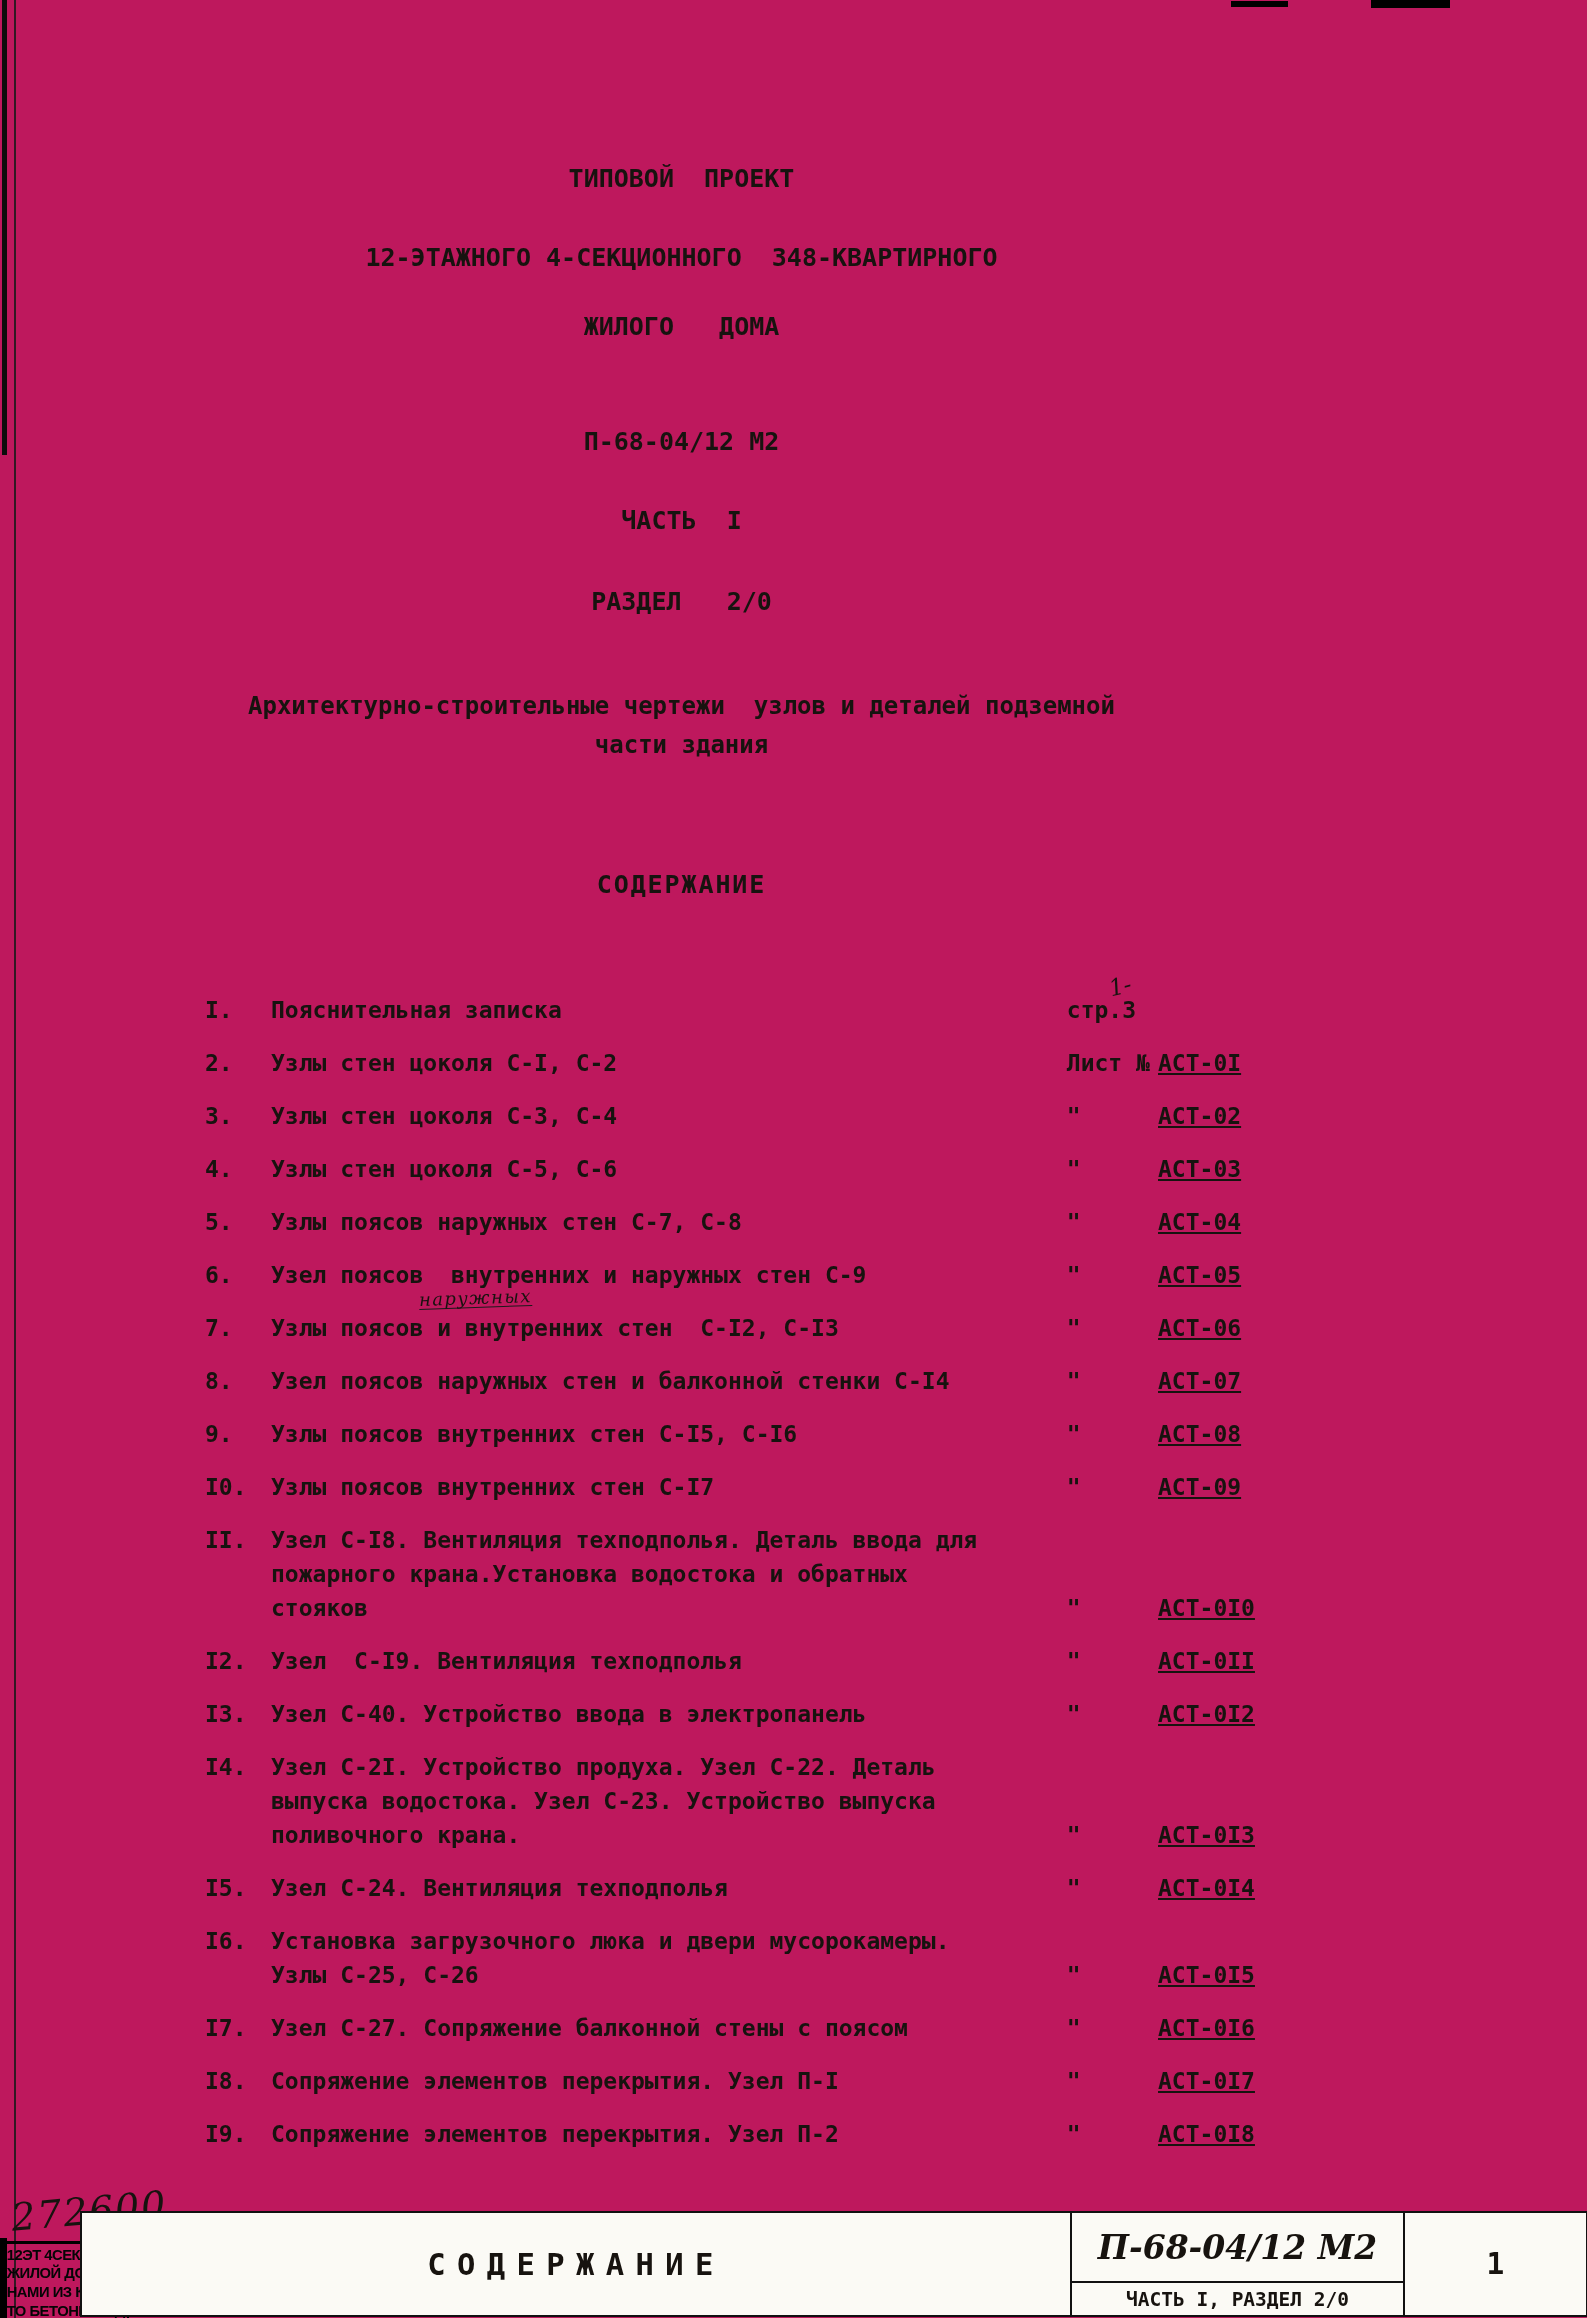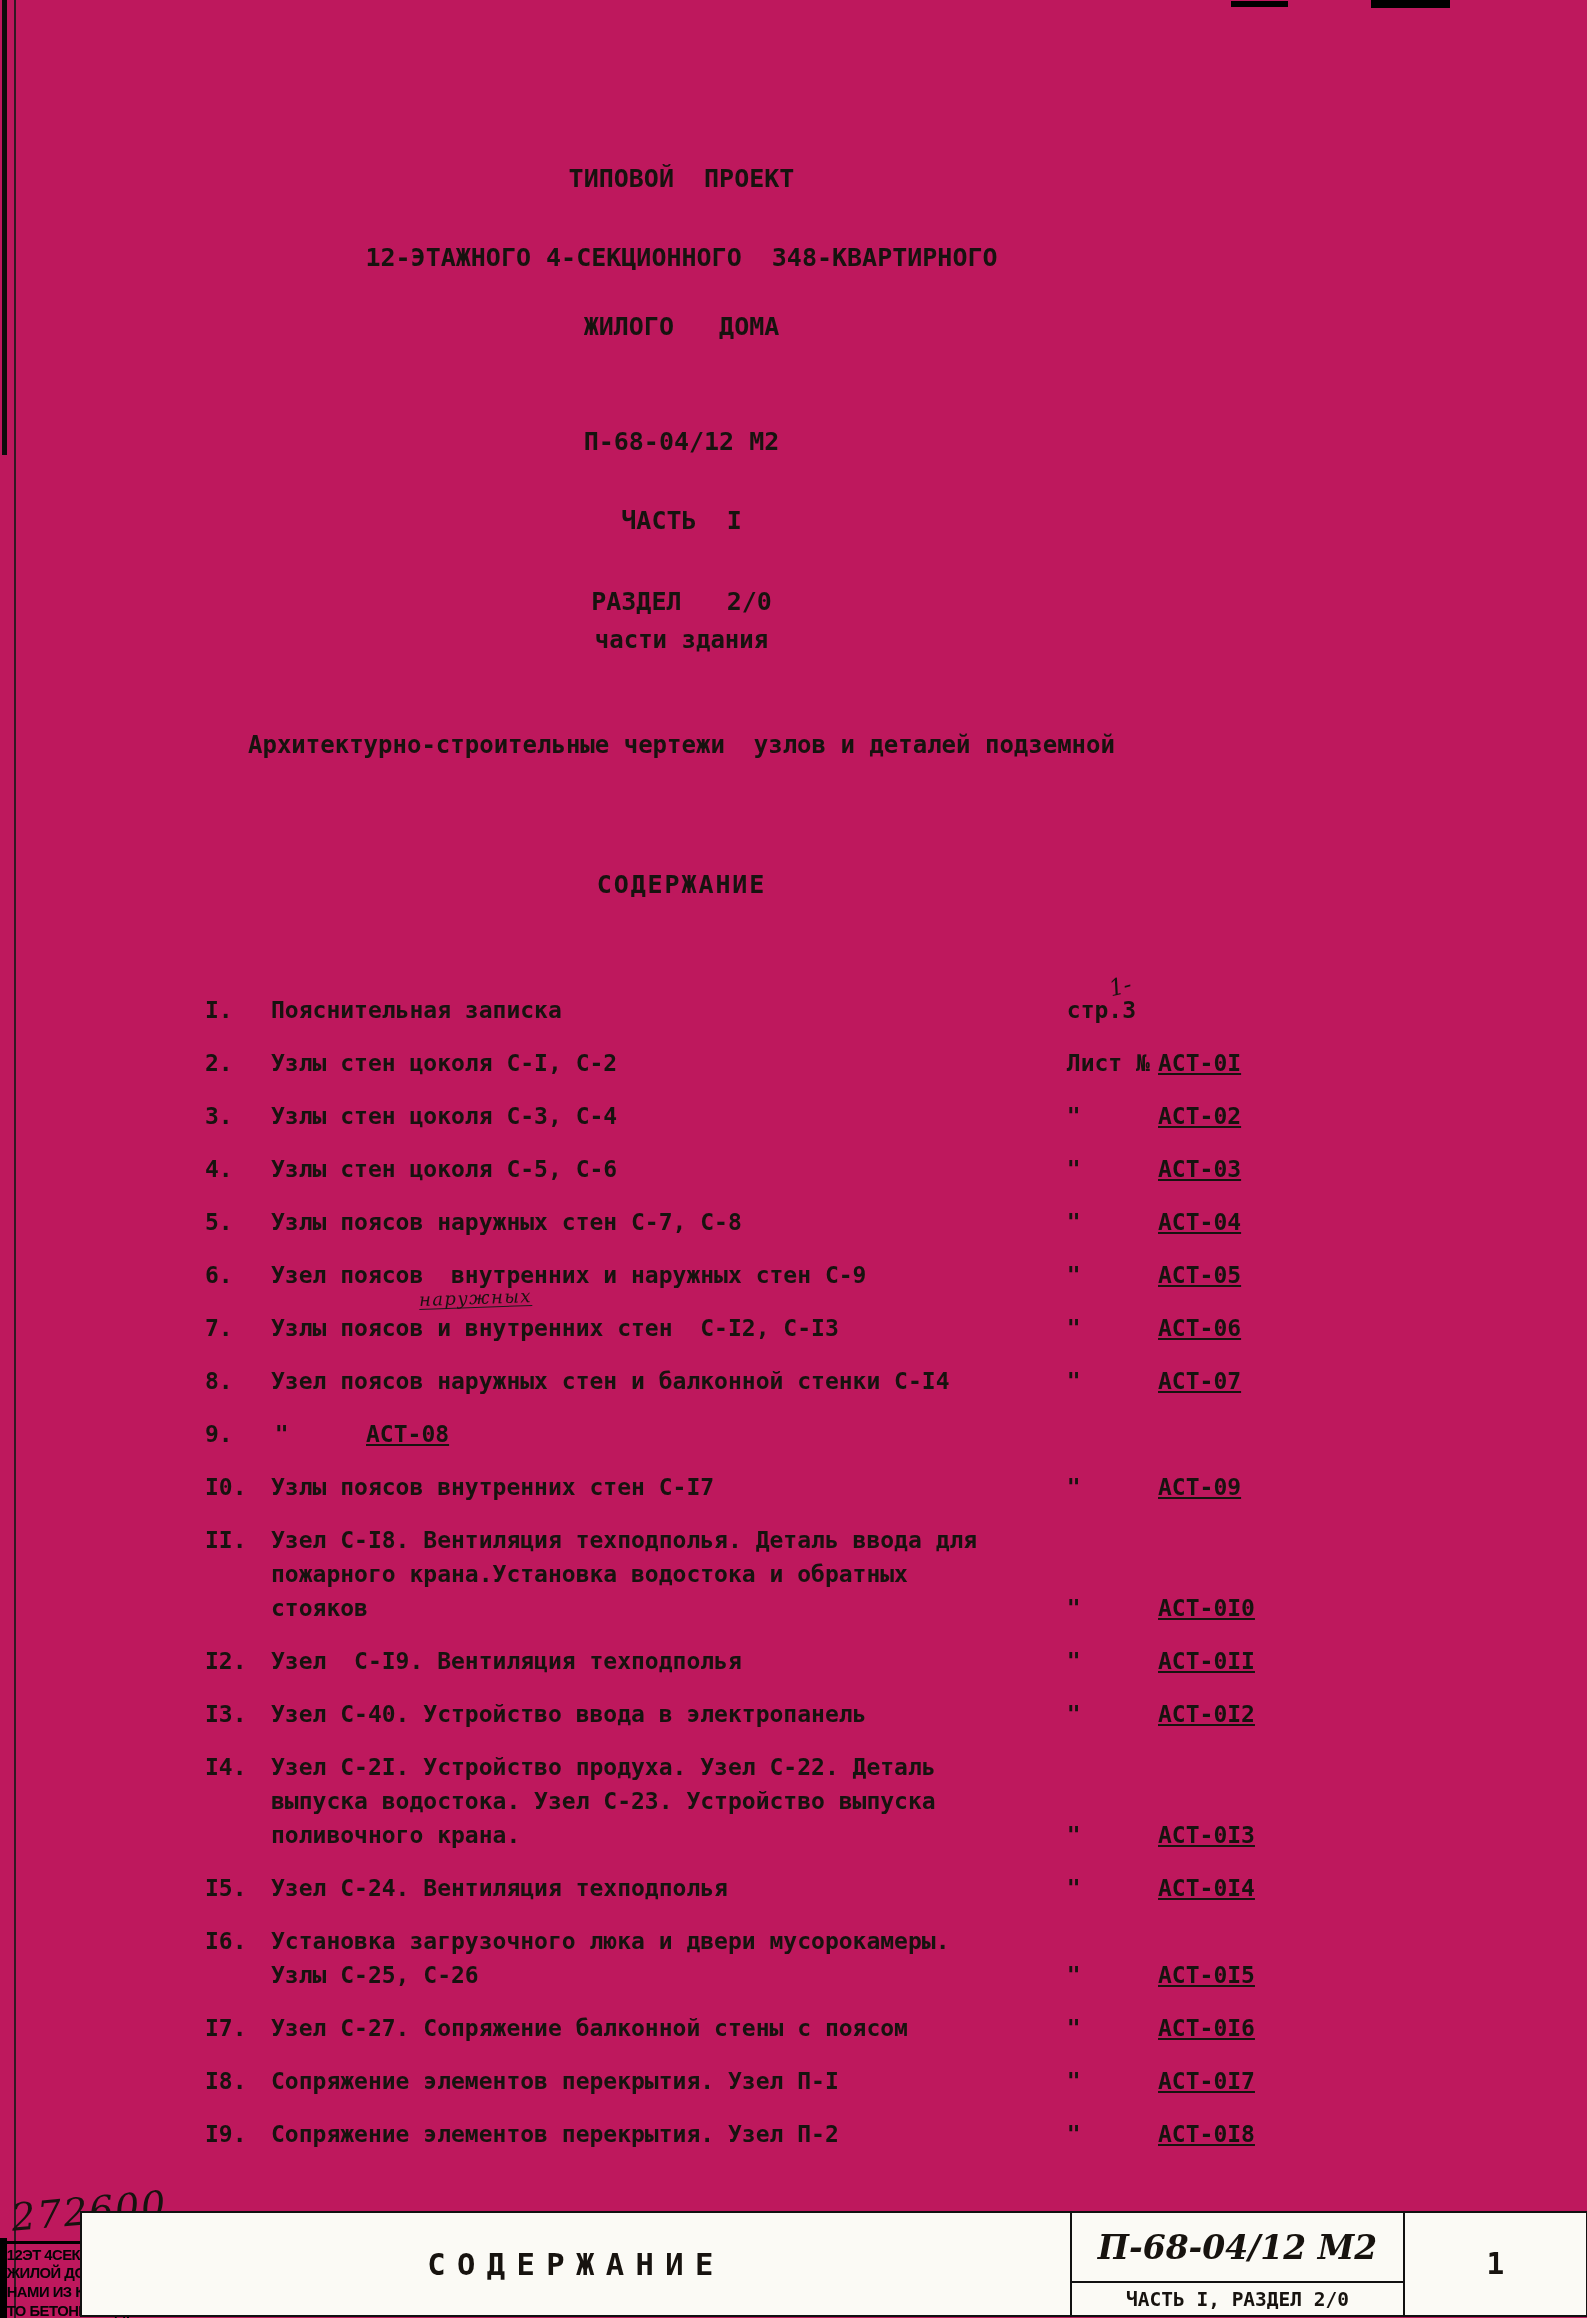--- a/index.html
+++ b/index.html
@@ -111,22 +111,22 @@
   <div class="tick-2"></div>
   <div class="edge-bar-bottom-left"></div>
 
   <div class="header">
     <div class="hline">ТИПОВОЙ  ПРОЕКТ</div>
     <div class="hline h-line2">12-ЭТАЖНОГО 4-СЕКЦИОННОГО  348-КВАРТИРНОГО</div>
     <div class="hline h-line3">ЖИЛОГО   ДОМА</div>
     <div class="hline h-code">П-68-04/12 М2</div>
     <div class="hline h-part">ЧАСТЬ  I</div>
     <div class="hline h-sect">РАЗДЕЛ   2/0</div>
+    <div class="hline h-sub1">Архитектурно-строительные чертежи  узлов и деталей подземной</div>
     <div class="hline h-sub2">части здания</div>
-    <div class="hline h-sub1">Архитектурно-строительные чертежи  узлов и деталей подземной</div>
     <div class="hline h-contents">СОДЕРЖАНИЕ</div>
   </div>
 
   <div class="toc" id="toc">
       <div class="toc-row">
       <div class="col-num">I.</div>
       <div class="col-text">
           <div class="tline">Пояснительная записка</div>
         </div>
       <div class="col-ditto"><span class="ref-wrap"><span>стр.</span><span class="ref-note">1-</span><span>3</span></span></div>
@@ -184,20 +184,23 @@
       <div class="toc-row">
       <div class="col-num">8.</div>
       <div class="col-text">
           <div class="tline">Узел поясов наружных стен и балконной стенки С-I4</div>
         </div>
       <div class="col-ditto">"</div>
       <div class="col-sheet">АСТ-07</div>
     </div>
       <div class="toc-row">
       <div class="col-num">9.</div>
+      <div class="col-text">
+          <div class="tline">Узлы поясов внутренних стен С-I5, С-I6</div>
+        </div>
       <div class="col-ditto">"</div>
       <div class="col-sheet">АСТ-08</div>
     </div>
       <div class="toc-row">
       <div class="col-num">I0.</div>
       <div class="col-text">
           <div class="tline">Узлы поясов внутренних стен С-I7</div>
         </div>
       <div class="col-ditto">"</div>
       <div class="col-sheet">АСТ-09</div>

